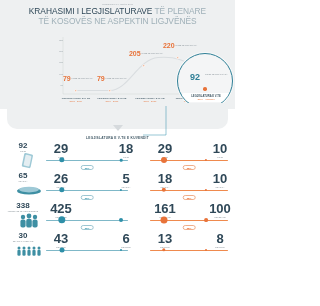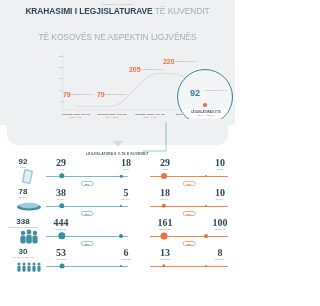--- a/index.html
+++ b/index.html
@@ -26,22 +26,22 @@
     margin-bottom:1px;
     transform:scale(1,1);
   }
   .title {
     font-size:8.4px;
     line-height:10px;
     color:#9fb0b8;
     font-weight:400;
     letter-spacing:-.05px;
   }
-  .title b { color:#2f4858; font-weight:700; }
-  .title .l2 { display:block;margin-top:16px; }
+  .title b { color:#2f4858; font-weight:400; }
+  .title .l2 { display:block; }
 
   
   .chartwrap {
     position:relative;
     height:78px;
     background:#eef0f1;
     padding-top:2px;
   }
   .chart { position:absolute; left:0; top:0; width:235px; height:78px; }
   .ylabels { position:absolute; left:52px; top:8px; width:11px; }
@@ -104,21 +104,21 @@
   .row .num { font-weight:700; color:#2f4858; }
   .row .cap { font-size:2.1px; color:#8a949a; line-height:2.4px; letter-spacing:.05px; }
 
   .c0 { left:6px;  width:34px; top:0; }
   .c1 { left:44px; width:34px; top:0; }
   .c2 { left:106px;width:40px; top:0; }
   .c3 { left:148px;width:34px; top:0; }
   .c4 { left:203px;width:34px; top:0; }
 
   .c0 .num { font-size:8px; }
-  .c1 .num, .c2 .num, .c3 .num, .c4 .num { font-size:10px;font-family:Liberation Serif, serif; }
+  .c1 .num, .c2 .num, .c3 .num, .c4 .num { font-size:13px; }
 
   .track { position:absolute; height:1.4px; border-radius:1px; top:19px; }
   .track.t { left:46px; width:82px; background:#7fb8c8; }
   .track.o { left:150px;width:78px; background:#ef8a4e; }
   .knob { position:absolute; border-radius:50%; transform:translate(-50%,-50%); }
   .knob.t { background:#2e8fa8; }
   .knob.o { background:#e8733a; }
   .dotsm { position:absolute; border-radius:50%; transform:translate(-50%,-50%); }
 
   .badge {
@@ -132,21 +132,21 @@
   .icon { position:absolute; left:8px; top:11px; width:30px; height:17px; }
 </style>
 </head>
 <body>
 
 <div class="page">
 
   <div class="header">
     <div class="credit">Infografika nr 14, dhjetor 2016</div>
     <div class="title">
-      <b>KRAHASIMI I LEGJISLATURAVE</b><span> TË KUVENDIT</span>
+      <b>KRAHASIMI I LEGJISLATURAVE</b><span> TË PLENARE</span>
       <span class="l2">TË KOSOVËS NE ASPEKTIN LIGJVËNËS</span>
     </div>
   </div>
 
   <div class="chartwrap">
     <svg class="chart" viewBox="0 0 235 78">
       <line x1="63" y1="6" x2="63" y2="63" stroke="#c9ced2" stroke-width="0.4"></line>
       <line x1="63" y1="63" x2="228" y2="63" stroke="#c9ced2" stroke-width="0.4"></line>
       <path d="M76,59.5 L110,59.5 C128,59.5 138,28 158,26.5 C176,25 186,30 198,38" fill="none" stroke="#d9dde0" stroke-width="1.1"></path>
     </svg>
@@ -249,29 +249,29 @@
         <div class="dotsm" style="left:121px; top:19px; width:2.6px; height:2.6px; background:#2e8fa8;"></div>
         <div class="track o"></div>
         <div class="knob o" style="left:164px; top:19px; width:6px; height:6px;"></div>
         <div class="dotsm" style="left:206px; top:19px; width:2.2px; height:2.2px; background:#e8733a;"></div>
         <div class="badge t">30%</div>
         <div class="badge o">28%</div>
       </div>
 
       <div class="row">
         <div class="col c0">
-          <div class="num">78</div>
+          <div class="num">65</div>
           <div class="cap">SEANCA</div>
           <svg class="icon" viewBox="0 0 30 17">
             <ellipse cx="15" cy="9" rx="12" ry="3.6" fill="#3e8fa3"></ellipse>
             <ellipse cx="15" cy="7.6" rx="10" ry="2.8" fill="#9ec9d6"></ellipse>
           </svg>
         </div>
         <div class="col c1">
-          <div class="num">38</div>
+          <div class="num">26</div>
           <div class="cap">SEANCA</div>
         </div>
         <div class="col c2">
           <div class="num">5</div>
           <div class="cap">SEANCA</div>
         </div>
         <div class="col c3">
           <div class="num">18</div>
           <div class="cap">SEANCA</div>
         </div>
@@ -298,21 +298,21 @@
               <circle cx="9" cy="5" r="2.2"></circle>
                 <rect x="6.4" y="7.6" width="5.2" height="8" rx="2"></rect>
               <circle cx="15" cy="4" r="2.4"></circle>
                 <rect x="12.2" y="6.8" width="5.6" height="8.8" rx="2.2"></rect>
               <circle cx="21" cy="5" r="2.2"></circle>
                 <rect x="18.4" y="7.6" width="5.2" height="8" rx="2"></rect>
             </g>
           </svg>
         </div>
         <div class="col c1">
-          <div class="num">444</div>
+          <div class="num">425</div>
           <div class="cap">MBLEDHJE</div>
         </div>
         <div class="col c3">
           <div class="num">161</div>
           <div class="cap">MBLEDHJE</div>
         </div>
         <div class="col c4">
           <div class="num">100</div>
           <div class="cap">MBLEDHJE</div>
         </div>
@@ -339,21 +339,21 @@
               <circle cx="15" cy="6" r="1.5"></circle>
                 <rect x="13.4" y="7.8" width="3.2" height="6" rx="1.3"></rect>
               <circle cx="20" cy="6" r="1.5"></circle>
                 <rect x="18.4" y="7.8" width="3.2" height="6" rx="1.3"></rect>
               <circle cx="25" cy="6" r="1.5"></circle>
                 <rect x="23.4" y="7.8" width="3.2" height="6" rx="1.3"></rect>
             </g>
           </svg>
         </div>
         <div class="col c1">
-          <div class="num">53</div>
+          <div class="num">43</div>
           <div class="cap">DEGJIME</div>
         </div>
         <div class="col c2">
           <div class="num">6</div>
           <div class="cap">DEGJIME</div>
         </div>
         <div class="col c3">
           <div class="num">13</div>
           <div class="cap">DEGJIME</div>
         </div>

